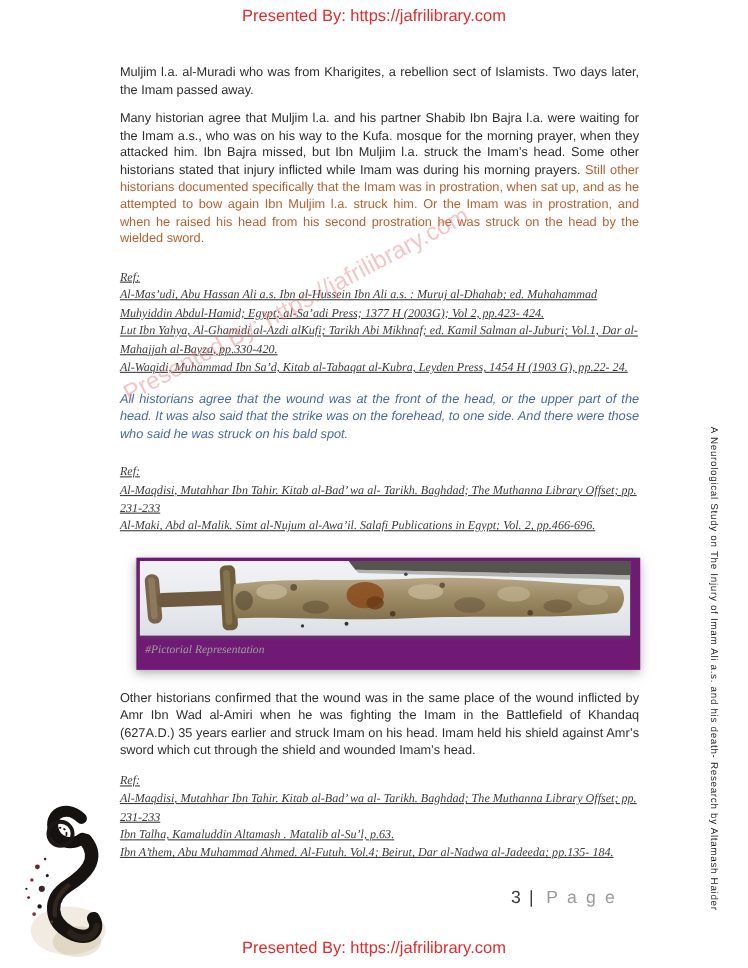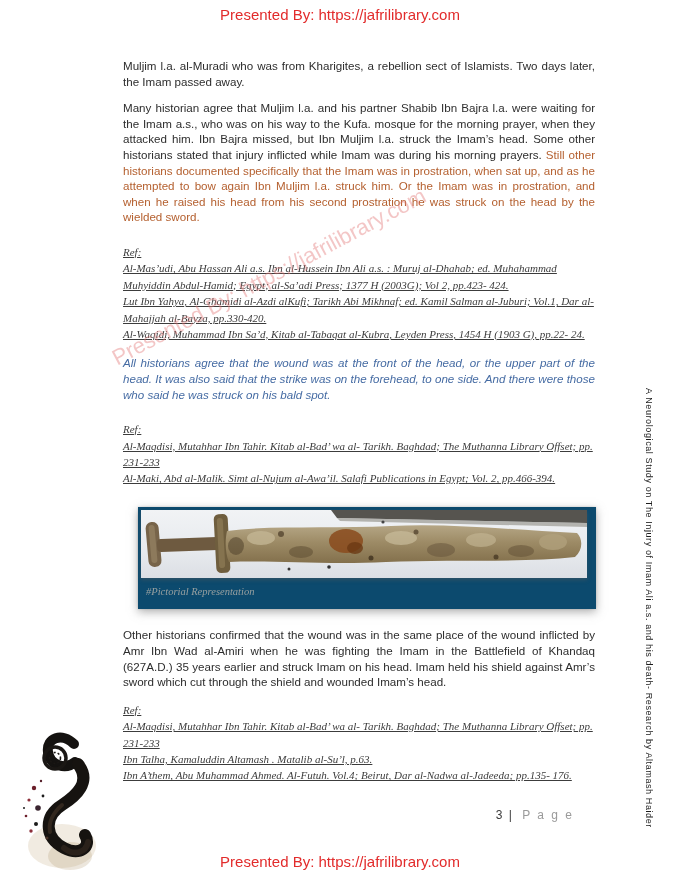--- a/index.html
+++ b/index.html
@@ -13,42 +13,42 @@
   .presented{
     position:absolute;left:0;width:680px;
     text-align:center;
     color:#e22b2b;
     font-size:15px;
     font-family:"Liberation Sans", sans-serif;
   }
   .presented.top{top:6px;}
   .presented.bottom{top:853px;}
   .content{
-    position:absolute;left:123px;top:58px;width:472px;
+    position:absolute;left:109px;top:58px;width:472px;
     color:#2d2d2d;
     font-size:11.6px;line-height:15.6px;
   }
   .content p.body{margin:0 0 11px 0;text-align:justify;}
   .orange{color:#b45f2e;}
   .blue-para{color:#456ba3;}
   .refblock{
     font-family:"Liberation Serif", serif;
     font-style:italic;
     font-size:11px;line-height:16.4px;
     color:#3c3c3c;
     margin:0 0 13px 0;
     text-decoration:underline;
   }
   .refblock .ref-label{display:block;}
   .refblock .ref-entry{display:block;}
   .mt-lg{margin-top:19px;}
   .mt-md{margin-top:14px;font-style:italic;}
   .figure{
     width:452px;margin:20px 12px 18px 15px;
-    background:#0c4a6e;
+    background:#701a75;
     box-shadow:0 3px 9px rgba(110,110,110,0.55), 0 0 2px rgba(150,150,150,0.4);
     padding:3px 3px 2px 3px;
   }
   .photo{
     width:446px;height:68px;display:block;
     box-shadow:0 2px 4px rgba(90,90,90,0.45);
   }
   .caption{
     font-family:"Liberation Serif", serif;
     font-style:italic;
@@ -67,22 +67,22 @@
     z-index:5;
   }
   .side-title{
     position:absolute;right:26px;top:388px;height:430px;
     writing-mode:vertical-rl;
     font-size:9px;letter-spacing:0.6px;
     color:#1c1c1c;
     white-space:nowrap;
   }
   .page-num{
-    position:absolute;right:106px;top:808px;
-    font-size:12px;
+    position:absolute;right:119px;top:808px;
+    font-size:16px;
   }
   .page-num .num, .page-num .bar{color:#3a3a3a;}
   .page-num .word{color:#9a9a9a;letter-spacing:2px;margin-left:4px;}
   .page-num .bar{margin:0 3px;}
   .calligraphy{
     position:absolute;left:12px;top:726px;width:100px;height:150px;
   }
 </style>
 </head>
 <body>
@@ -104,21 +104,21 @@
       <span class="ref-entry">Al-Mas’udi, Abu Hassan Ali a.s. Ibn al-Hussein Ibn Ali a.s. : Muruj al-Dhahab; ed. Muhahammad Muhyiddin Abdul-Hamid; Egypt; al-Sa’adi Press; 1377 H (2003G); Vol 2, pp.423- 424.</span>
       <span class="ref-entry">Lut Ibn Yahya, Al-Ghamidi al-Azdi alKufi; Tarikh Abi Mikhnaf; ed. Kamil Salman al-Juburi; Vol.1, Dar al- Mahajjah al-Bayza, pp.330-420.</span>
       <span class="ref-entry">Al-Waqidi, Muhammad Ibn Sa’d, Kitab al-Tabaqat al-Kubra, Leyden Press, 1454 H (1903 G), pp.22- 24.</span>
     </div>
 
     <p class="body blue-para mt-md">All historians agree that the wound was at the front of the head, or the upper part of the head. It was also said that the strike was on the forehead, to one side. And there were those who said he was struck on his bald spot.</p>
 
     <div class="refblock mt-lg">
       <span class="ref-label">Ref:</span>
       <span class="ref-entry">Al-Maqdisi, Mutahhar Ibn Tahir. Kitab al-Bad’ wa al- Tarikh. Baghdad; The Muthanna Library Offset; pp. 231-233</span>
-      <span class="ref-entry">Al-Maki, Abd al-Malik. Simt al-Nujum al-Awa’il. Salafi Publications in Egypt; Vol. 2, pp.466-394.</span>
+      <span class="ref-entry">Al-Maki, Abd al-Malik. Simt al-Nujum al-Awa’il. Salafi Publications in Egypt; Vol. 2, pp.466-696.</span>
     </div>
 
     <figure class="figure" style="margin-top:20px;">
       <svg class="photo" viewBox="0 0 446 68" preserveAspectRatio="none">
         <defs>
           <linearGradient id="photoG" x1="0" y1="0" x2="0" y2="1">
             <stop offset="0" stop-color="#f1f3f5"></stop>
             <stop offset="0.6" stop-color="#e7eaee"></stop>
             <stop offset="1" stop-color="#dcdfe4"></stop>
           </linearGradient>
@@ -162,21 +162,21 @@
       </svg>
       <figcaption class="caption">#Pictorial Representation</figcaption>
     </figure>
 
     <p class="body">Other historians confirmed that the wound was in the same place of the wound inflicted by Amr Ibn Wad al-Amiri when he was fighting the Imam in the Battlefield of Khandaq (627A.D.) 35 years earlier and struck Imam on his head. Imam held his shield against Amr’s sword which cut through the shield and wounded Imam’s head.</p>
 
     <div class="refblock" style="margin-top:12px;">
       <span class="ref-label">Ref:</span>
       <span class="ref-entry">Al-Maqdisi, Mutahhar Ibn Tahir. Kitab al-Bad’ wa al- Tarikh. Baghdad; The Muthanna Library Offset; pp. 231-233</span>
       <span class="ref-entry">Ibn Talha, Kamaluddin Altamash . Matalib al-Su’l, p.63.</span>
-      <span class="ref-entry">Ibn A’them, Abu Muhammad Ahmed. Al-Futuh. Vol.4; Beirut, Dar al-Nadwa al-Jadeeda; pp.135- 176.</span>
+      <span class="ref-entry">Ibn A’them, Abu Muhammad Ahmed. Al-Futuh. Vol.4; Beirut, Dar al-Nadwa al-Jadeeda; pp.135- 184.</span>
     </div>
 
   </div>
 
   <div class="side-title">A Neurological Study on The Injury of Imam Ali a.s. and his death- Research by Altamash Haider</div>
 
   <svg class="calligraphy" viewBox="0 0 100 150">
     <ellipse cx="50" cy="120" rx="34" ry="22" fill="#c9b089" opacity="0.25"></ellipse>
     <ellipse cx="58" cy="130" rx="22" ry="14" fill="#b39a74" opacity="0.25"></ellipse>
     <path d="M62 18 C 50 6, 34 12, 36 26 C 38 40, 54 44, 63 36" fill="none" stroke="#141210" stroke-width="10" stroke-linecap="round"></path>

